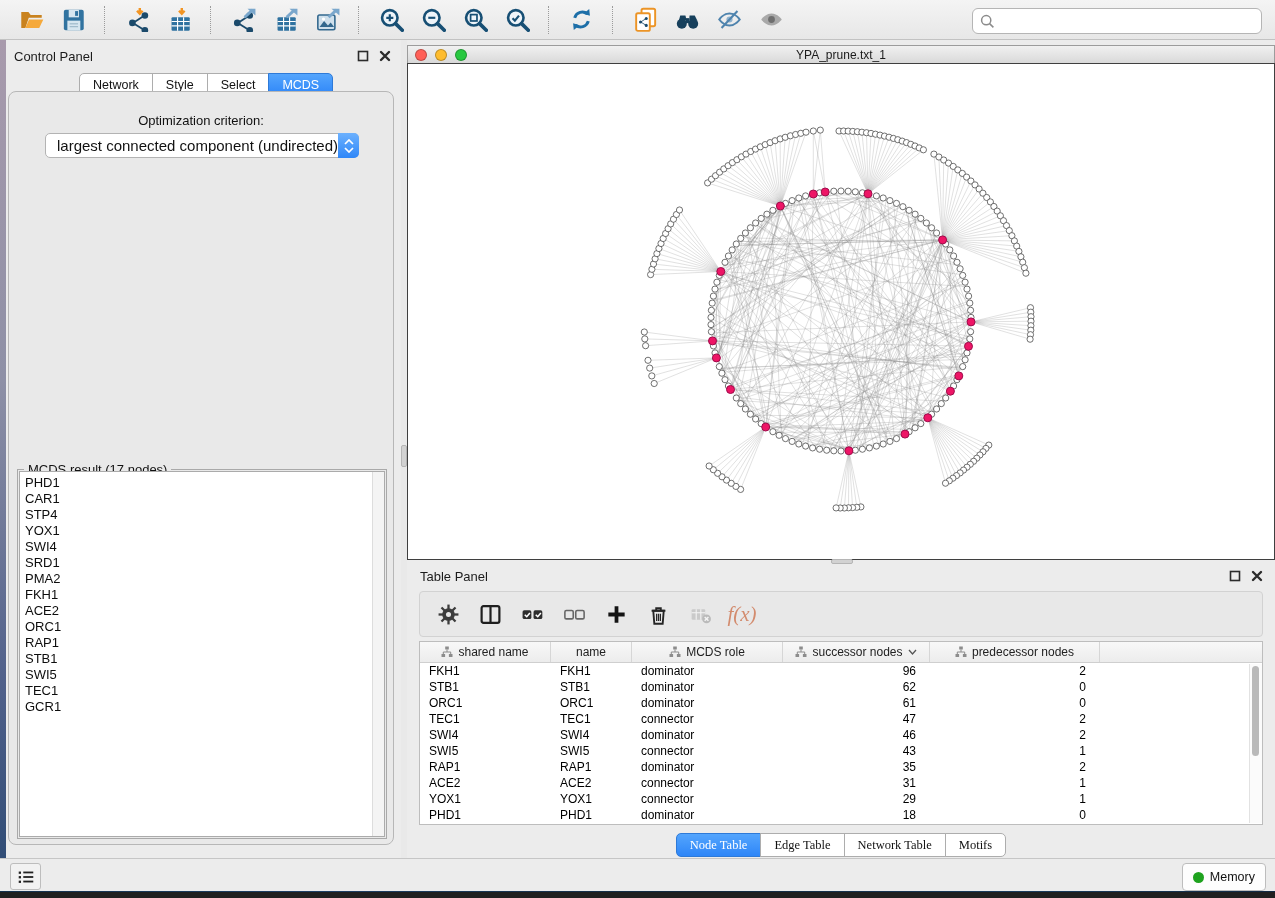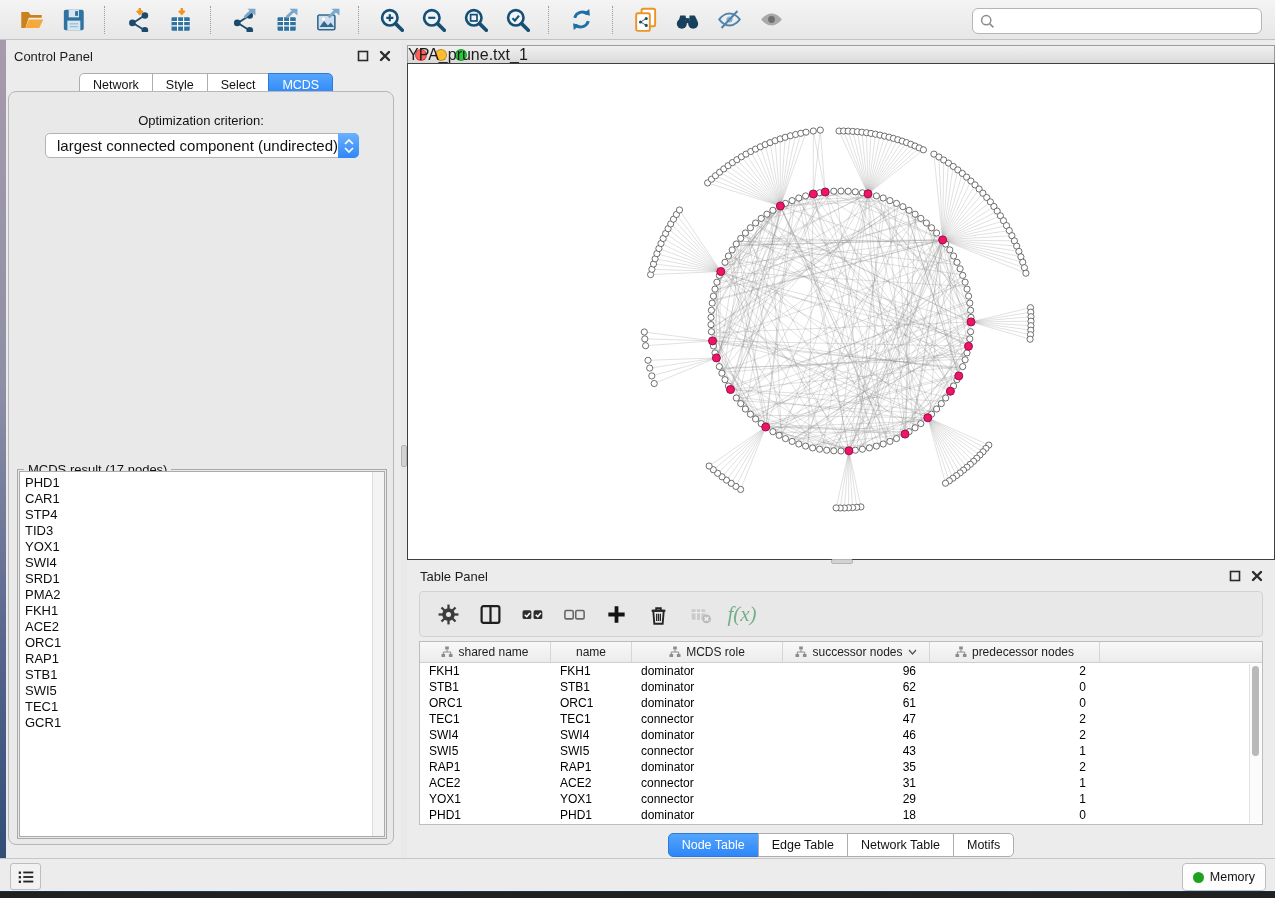--- a/index.html
+++ b/index.html
@@ -58,48 +58,48 @@
   .vsplit .handle{position:absolute;left:0;top:405px;width:6px;height:22px;background:#d2d2d2;
                   border:1px solid #b5b5b5;box-sizing:border-box;border-radius:2px;}
   .hsplit-handle{position:absolute;left:831px;top:559px;width:22px;height:5px;background:#d2d2d2;
                  border:1px solid #b5b5b5;box-sizing:border-box;border-radius:2px;}
   
   .net-titlebar{position:absolute;left:407px;top:45px;width:868px;height:18px;box-sizing:border-box;
                 background:linear-gradient(#f1f1f1,#d9d9d9);border:1px solid #9c9c9c;border-bottom:none;
                 display:flex;align-items:center;}
   .traffic{display:flex;gap:8px;margin-left:7px;}
   .light{width:12px;height:12px;border-radius:50%;box-sizing:border-box;}
-  .net-title{position:absolute;left:0;width:100%;font-size:16px;color:#1b1b1b;}
+  .net-title{position:absolute;left:0;width:100%;text-align:center;font-size:12px;color:#1b1b1b;}
   .net-canvas{position:absolute;left:407px;top:63px;width:866px;height:495px;background:#fff;
               border:1px solid #3f3f3f;}
   .net-canvas svg{display:block;}
   
   .tpanel{position:absolute;left:407px;top:564px;width:868px;height:294px;}
   .tp-toolbar{position:absolute;left:12px;top:27px;width:844px;height:46px;background:#e8e8e8;
               border:1px solid #d2d2d2;border-radius:4px;box-sizing:border-box;display:flex;
               align-items:center;padding-left:12px;gap:10px;}
   .tp-icon{width:32px;height:32px;display:flex;align-items:center;justify-content:center;}
   .tp-icon.disabled{opacity:.55;}
-  .fx-text{font-family:"Liberation Serif",serif;font-style:italic;font-size:21px;color:#15803d;}
+  .fx-text{font-family:"Liberation Serif",serif;font-style:italic;font-size:21px;color:#c2410c;}
   .tbl{position:absolute;left:12px;top:77px;width:844px;height:184px;background:#fff;
        border:1px solid #bdbdbd;box-sizing:border-box;overflow:hidden;}
   .tbl-head{display:flex;height:21px;background:linear-gradient(#f8f8f8,#ececec);
             border-bottom:1px solid #cfcfcf;box-sizing:border-box;}
   .th{display:flex;align-items:center;justify-content:center;gap:5px;font-size:12px;color:#222;
       border-right:1px solid #d6d6d6;box-sizing:border-box;flex:none;}
   .th.filler{border-right:none;flex:1;}
   .tbl-body .tr{display:flex;height:16px;align-items:center;}
   .td{font-size:12px;color:#000;box-sizing:border-box;flex:none;white-space:nowrap;overflow:hidden;}
   .td.left{padding-left:9px;text-align:left;}
   .td.num{text-align:right;padding-right:14px;}
   .tbl-vscroll{position:absolute;right:0;top:22px;bottom:1px;width:12px;background:#fbfbfb;
                border-left:1px solid #e2e2e2;}
   .tbl-vscroll .thumb{position:absolute;left:2px;top:2px;width:7px;height:90px;border-radius:4px;
                       background:#b9b9b9;}
-  .tp-tabs{position:absolute;left:0;top:269px;width:100%;display:flex;justify-content:center;}
+  .tp-tabs{position:absolute;left:0;top:269px;width:100%;display:flex;justify-content:center;font-family:Liberation Serif, serif;}
   
   .statusbar{position:absolute;left:0;top:858px;width:1275px;height:33px;background:#ececec;
              border-top:1px solid #c6c6c6;box-sizing:border-box;}
   .list-btn{position:absolute;left:10px;top:4px;width:29px;height:25px;background:#f2f2f2;
             border:1px solid #bdbdbd;border-radius:3px;display:flex;align-items:center;justify-content:center;}
   .mem-btn{position:absolute;right:9px;top:4px;height:26px;background:#fdfdfd;border:1px solid #bdbdbd;
            border-radius:4px;display:flex;align-items:center;gap:6px;padding:0 10px;font-size:12.5px;}
   .mem-dot{width:11px;height:11px;border-radius:50%;background:#1ea21e;}
 </style>
 </head>
@@ -298,21 +298,20 @@
             </svg>
         </span>
       </div>
       <div class="groupbox">
         <span class="legend">MCDS result (17 nodes)</span>
         <div class="mcds-list">
           <div class="items" id="mcds-items">
               <div class="mcds-item">PHD1</div>
               <div class="mcds-item">CAR1</div>
               <div class="mcds-item">STP4</div>
-              <div class="mcds-item">TID3</div>
               <div class="mcds-item">YOX1</div>
               <div class="mcds-item">SWI4</div>
               <div class="mcds-item">SRD1</div>
               <div class="mcds-item">PMA2</div>
               <div class="mcds-item">FKH1</div>
               <div class="mcds-item">ACE2</div>
               <div class="mcds-item">ORC1</div>
               <div class="mcds-item">RAP1</div>
               <div class="mcds-item">STB1</div>
               <div class="mcds-item">SWI5</div>

